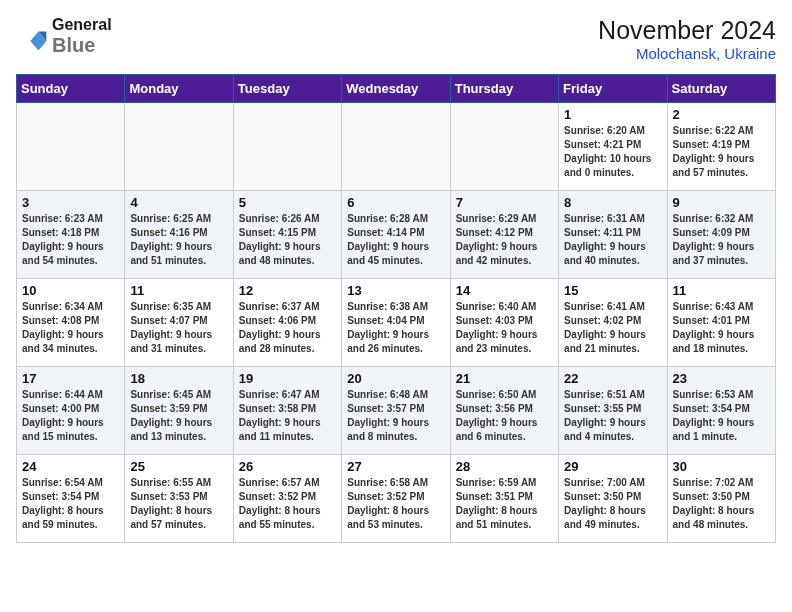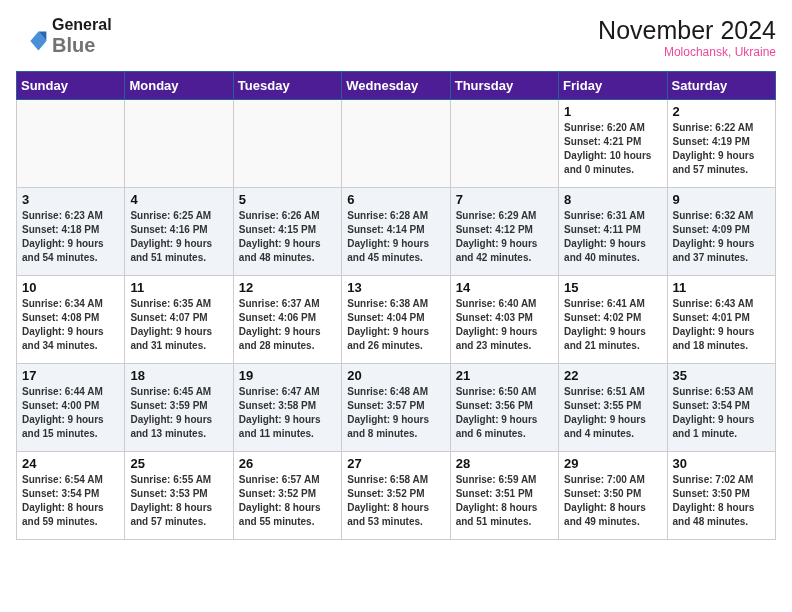--- a/index.html
+++ b/index.html
@@ -27,22 +27,22 @@
     }
     .title-area {
       text-align: right;
     }
     .month-title {
       font-size: 25px;
       font-weight: 300;
       color: #1a1a1a;
     }
     .location {
-      font-size: 12px;
-      color: #ec4899;
+      font-size: 15px;
+      color: #1d4ed8;
       text-align: right;
     }
     .calendar {
       width: 100%;
       border-collapse: collapse;
       table-layout: fixed;
     }
     .calendar th {
       background: #4c1d95;
       color: #fff;
@@ -208,21 +208,21 @@
         </td>
         <td class="shaded">
           <span class="day-num">21</span>
           <div class="day-info">Sunrise: 6:50 AM<br>Sunset: 3:56 PM<br>Daylight: 9 hours<br>and 6 minutes.</div>
         </td>
         <td class="shaded">
           <span class="day-num">22</span>
           <div class="day-info">Sunrise: 6:51 AM<br>Sunset: 3:55 PM<br>Daylight: 9 hours<br>and 4 minutes.</div>
         </td>
         <td class="shaded">
-          <span class="day-num">35</span>
+          <span class="day-num">23</span>
           <div class="day-info">Sunrise: 6:53 AM<br>Sunset: 3:54 PM<br>Daylight: 9 hours<br>and 1 minute.</div>
         </td>
       </tr>
       <tr>
         <td>
           <span class="day-num">24</span>
           <div class="day-info">Sunrise: 6:54 AM<br>Sunset: 3:54 PM<br>Daylight: 8 hours<br>and 59 minutes.</div>
         </td>
         <td>
           <span class="day-num">25</span>

